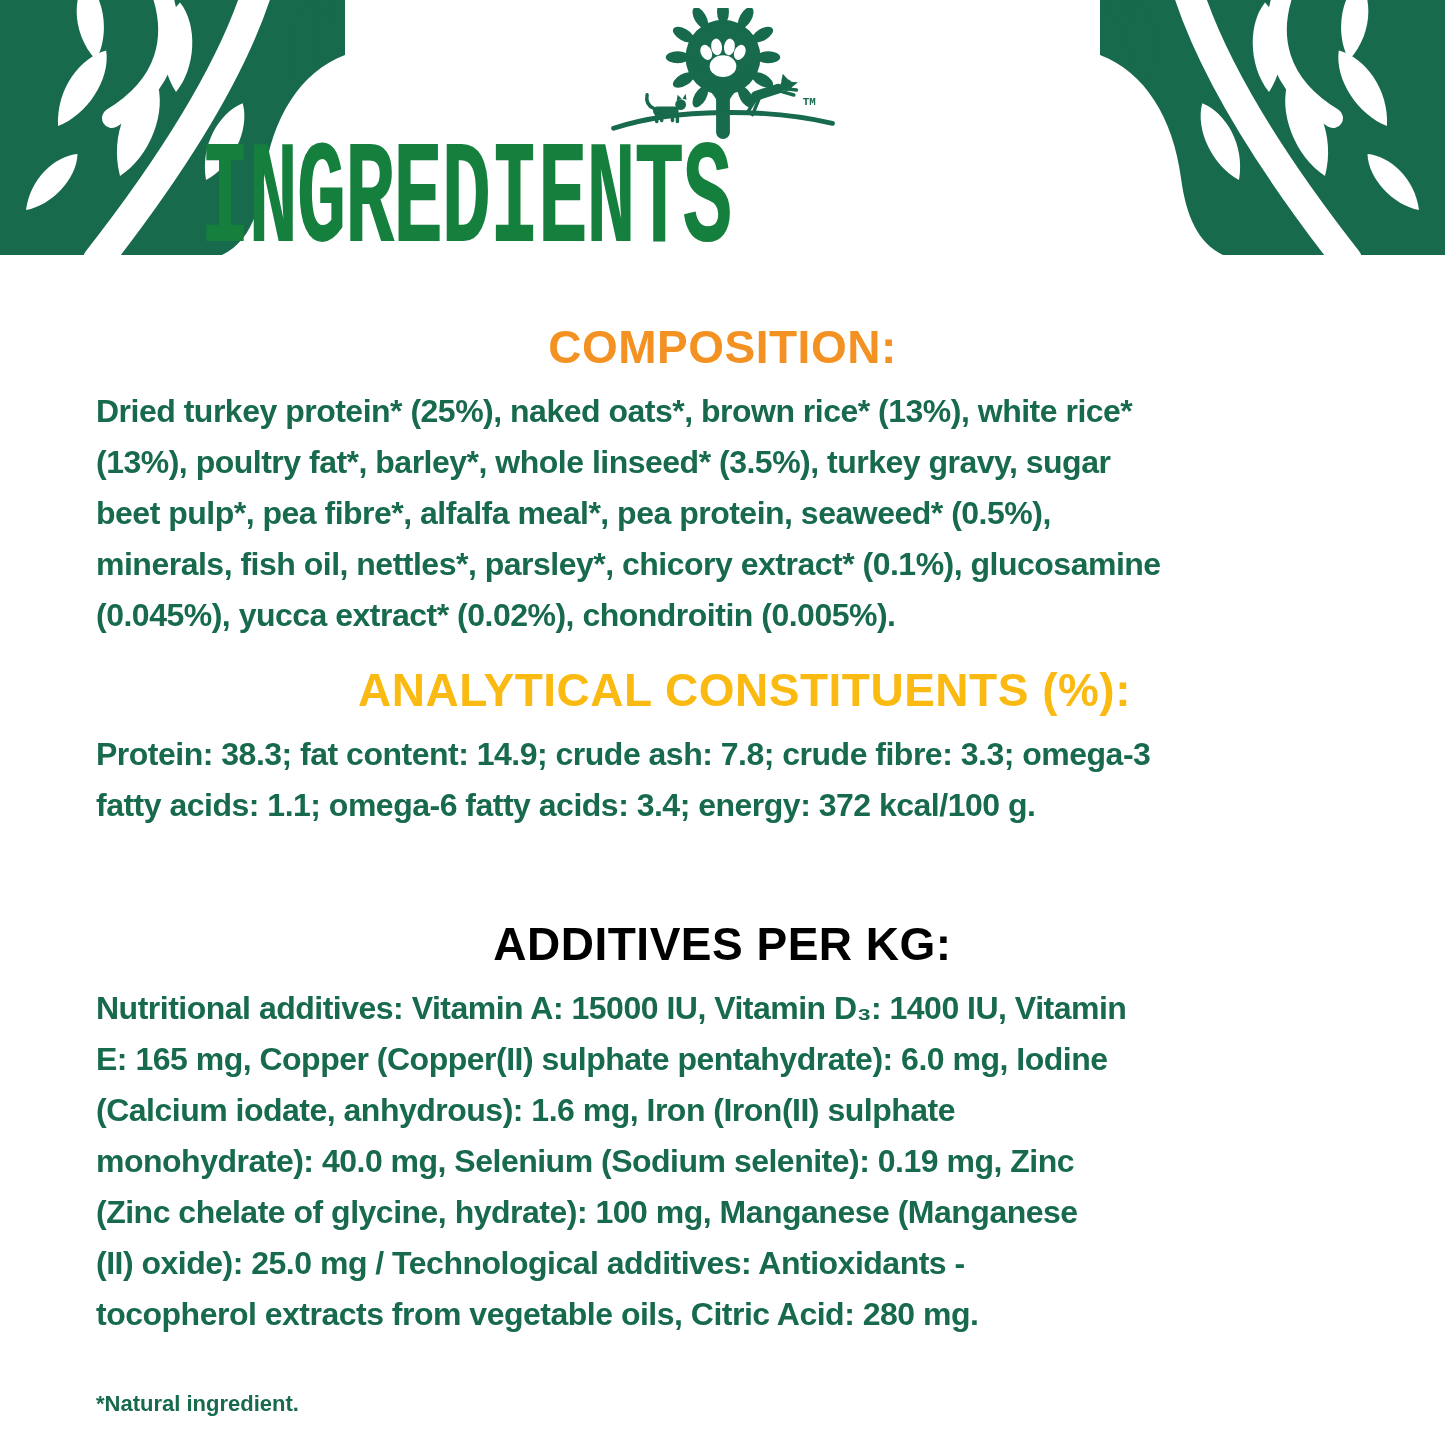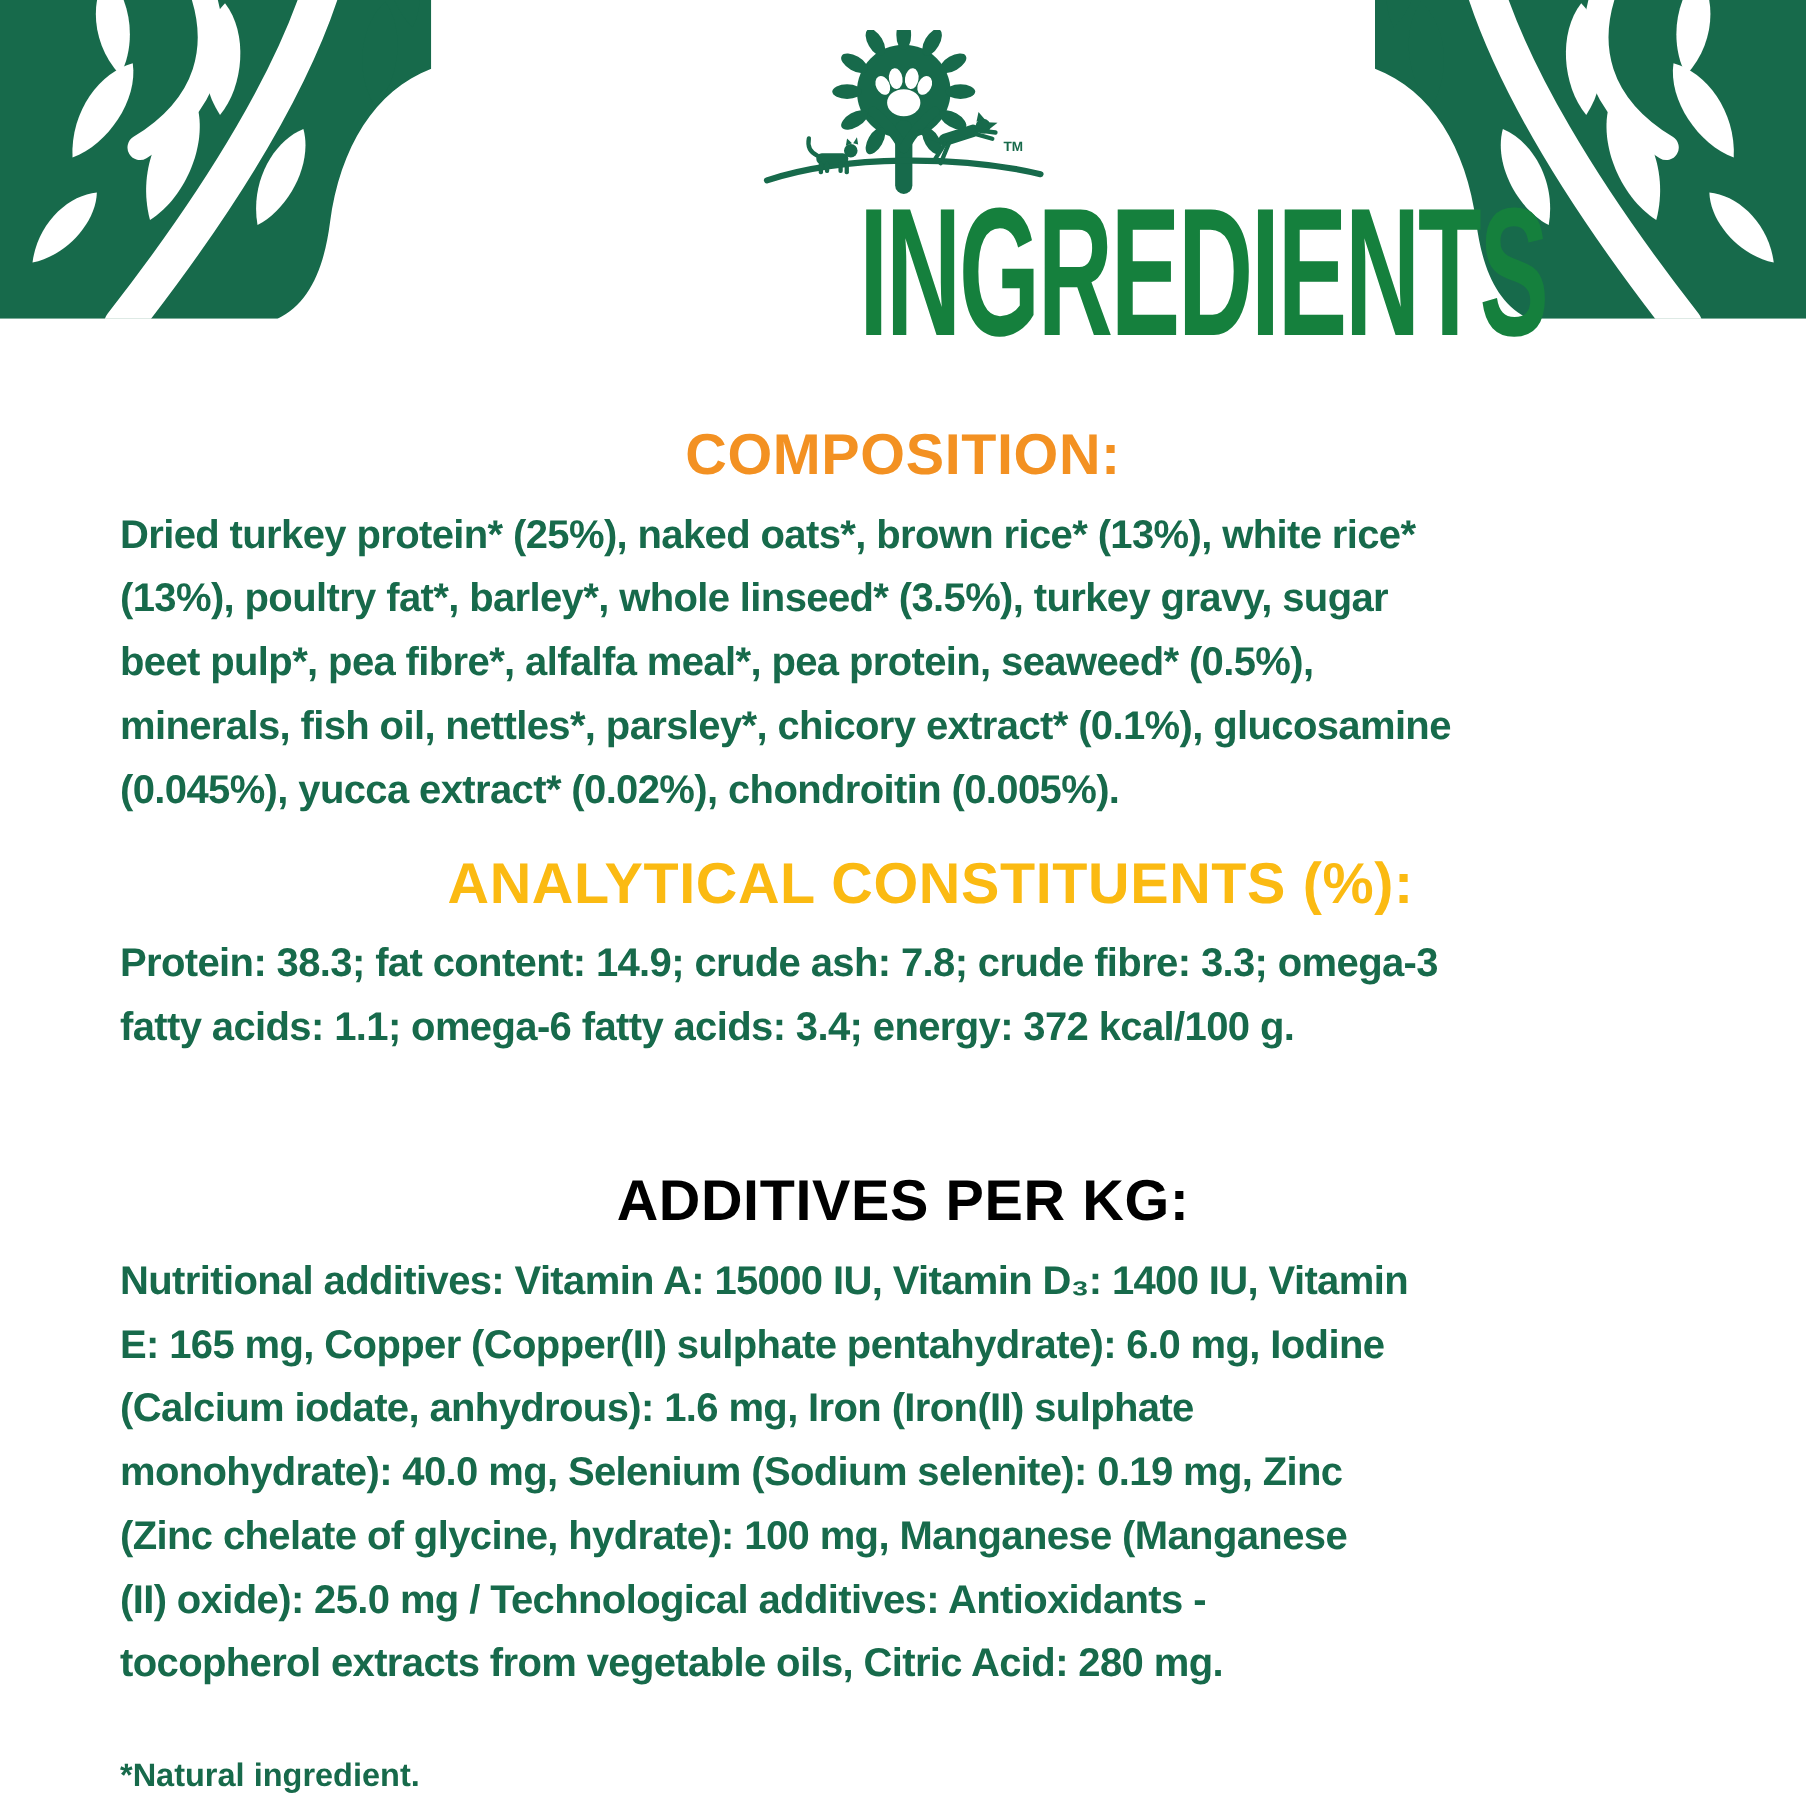--- a/index.html
+++ b/index.html
@@ -3,38 +3,38 @@
 <meta charset="utf-8">
 <style>
   html,body{margin:0;padding:0;}
   body{
     width:1445px;height:1445px;background:#ffffff;position:relative;overflow:hidden;
     font-family:"Liberation Sans","DejaVu Sans",sans-serif;
   }
   .corner{position:absolute;top:0;width:345px;height:255px;}
   .corner.left{left:0;}
   .corner.right{right:0;transform:scaleX(-1);}
-  .header{position:relative;text-align:right;padding-top:24px;}
+  .header{position:relative;text-align:left;padding-top:8px;font-family:Liberation Mono, monospace;}
   .logo{display:block;margin:0 auto;width:248px;height:138px;}
   .page-title{margin-top:0;color:#15803d;height:118px;}
   .page-title span{
     display:inline-block;font-weight:bold;font-size:146px;line-height:112px;
     letter-spacing:-3px;transform:scale(0.57,1);transform-origin:center top;white-space:nowrap;
   }
   .content{padding:0 96px;}
   .heading{font-weight:bold;font-size:46px;line-height:50px;letter-spacing:0.5px;margin:0;text-align:center;}
   .h-comp{color:#f39122;margin-top:58px;}
   .h-anal{color:#fbba12;margin-top:24px;margin-left:44px;}
   .h-addi{color:#000000;margin-top:88px;}
   .para{
     color:#176a4b;font-weight:bold;font-size:32px;line-height:51px;
     letter-spacing:-0.5px;white-space:pre-line;margin:14px 0 0 0;
   }
   .footnotes{margin-top:44px;}
-  .foot{color:#176a4b;font-weight:bold;font-size:26px;line-height:40px;white-space:pre-line;}
+  .foot{color:#176a4b;font-weight:bold;font-size:22px;line-height:40px;white-space:pre-line;}
 </style>
 </head>
 <body>
 
 <svg class="corner left" viewBox="0 0 345 255" xmlns="http://www.w3.org/2000/svg">
   <defs>
     <path id="leaf" d="M0 0 C16 -34 52 -50 78 -44 C68 -16 30 4 0 0 Z"></path>
   </defs>
   <path fill="#176a4b" d="M0 0 H345 V55 C300 72 272 118 264 178 C259 216 247 243 222 255 H0 Z"></path>
   <g stroke="#ffffff" fill="none" stroke-linecap="round">

